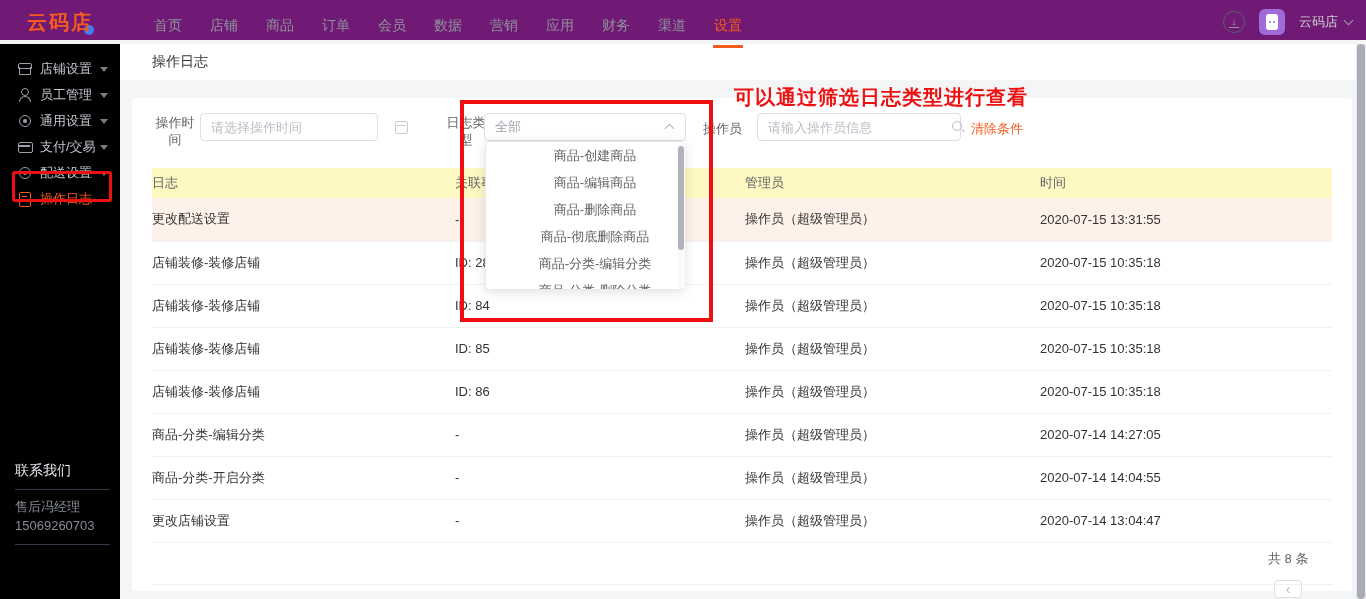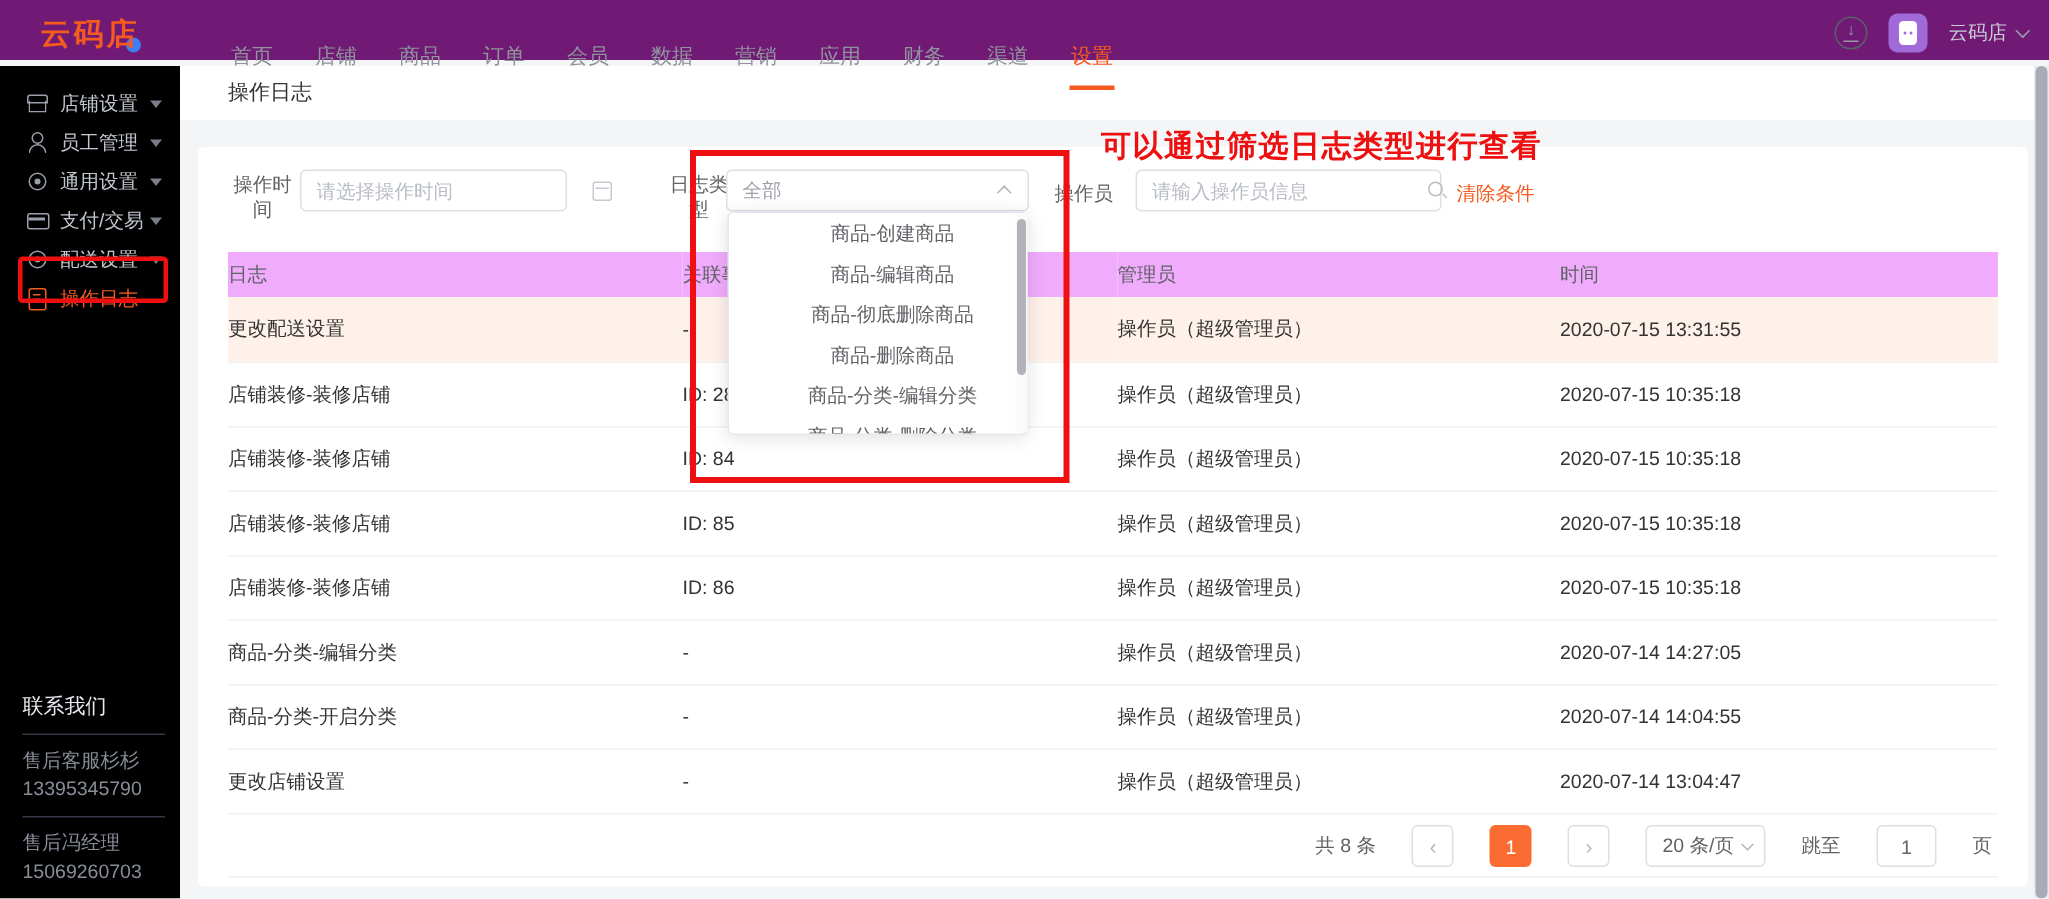--- a/index.html
+++ b/index.html
@@ -13,21 +13,21 @@
   *{margin:0;padding:0;box-sizing:border-box;}
   html,body{width:1366px;height:599px;overflow:hidden;}
   body{font-family:"Liberation Sans","DejaVu Sans",sans-serif;font-size:13px;color:#333;background:#f4f5f7;position:relative;}
   #app{position:absolute;inset:0;width:1366px;height:599px;}
 
   
   .topnav{position:absolute;left:0;top:0;width:1366px;height:40px;background:#701a75;z-index:20;}
   .logo{position:absolute;left:0;top:0;width:120px;height:44px;display:flex;align-items:center;justify-content:center;}
   .logo-text{color:var(--accent);font-size:20px;font-weight:bold;letter-spacing:2px;position:relative;z-index:1;}
   .logo-dot{position:absolute;right:26px;bottom:9px;width:10px;height:10px;border-radius:50%;background:var(--logo-dot);z-index:0;}
-  .top-nav-list{position:absolute;left:140px;top:16px;height:44px;display:flex;align-items:center;list-style:none;}
+  .top-nav-list{position:absolute;left:140px;top:4px;height:44px;display:flex;align-items:center;list-style:none;}
   .top-nav-list li{position:relative;height:44px;display:flex;align-items:center;padding:0 14px;color:#8f939c;font-size:14px;cursor:pointer;}
   .top-nav-list li.active{color:var(--accent);}
   .top-nav-list li.active::after{content:'';position:absolute;left:50%;transform:translateX(-50%);bottom:0;width:30px;height:3px;background:var(--accent);}
   .nav-right{position:absolute;right:14px;top:0;height:44px;display:flex;align-items:center;gap:14px;}
   .dl-icon{width:22px;height:22px;border:1px solid #5a5f6b;border-radius:50%;position:relative;cursor:pointer;}
   .dl-icon::before{content:'↓';position:absolute;left:50%;top:45%;transform:translate(-50%,-50%);color:#959aa4;font-size:11px;line-height:1;}
   .dl-icon::after{content:'';position:absolute;left:5px;right:5px;bottom:4px;height:1px;background:#959aa4;}
   .avatar{width:26px;height:26px;border-radius:6px;background:var(--avatar);position:relative;cursor:pointer;}
   .avatar::before{content:'';position:absolute;left:7px;top:5px;width:12px;height:16px;border-radius:3px;background:#fff;}
   .avatar::after{content:'';position:absolute;left:10px;top:12px;width:2px;height:2px;background:var(--avatar);box-shadow:4px 0 0 var(--avatar);border-radius:50%;}
@@ -76,29 +76,29 @@
   .cal-icon{width:13px;height:13px;border:1px solid #c6cad1;border-radius:2px;margin-right:9px;position:relative;flex:none;}
   .cal-icon::before{content:'';position:absolute;left:1px;right:1px;top:3px;height:1px;background:#c6cad1;}
   .search-icon{width:13px;height:13px;margin-right:9px;position:relative;flex:none;}
   .search-icon::before{content:'';position:absolute;left:0;top:0;width:8px;height:8px;border:1.4px solid #b8bcc2;border-radius:50%;}
   .search-icon::after{content:'';position:absolute;left:9px;top:9px;width:4px;height:1.4px;background:#b8bcc2;transform:rotate(45deg);}
   .chev-up{display:inline-block;width:7px;height:7px;border-right:1.3px solid #b0b3ba;border-bottom:1.3px solid #b0b3ba;transform:rotate(-135deg);margin:3px 12px 0 0;}
   .clear-link{position:absolute;left:839px;top:22px;color:var(--accent);cursor:pointer;}
 
   
   .log-table{position:absolute;left:20px;top:70px;width:1180px;border-collapse:collapse;table-layout:fixed;}
-  .log-table th{height:30px;background:#f0abfc;color:#606266;font-weight:normal;text-align:left;font-size:13px;}
+  .log-table th{height:30px;background:#fef9c3;color:#606266;font-weight:normal;text-align:left;font-size:13px;}
   .log-table td{height:43px;border-bottom:1px solid #f1f1f1;color:#333;font-size:13px;}
   .log-table th:nth-child(1),.log-table td:nth-child(1){width:303px;}
   .log-table th:nth-child(2),.log-table td:nth-child(2){width:290px;}
   .log-table th:nth-child(3),.log-table td:nth-child(3){width:295px;}
   .log-table tr.hl td{background:var(--highlight-row);}
 
   
-  .pagination{position:absolute;right:24px;top:452px;height:28px;display:flex;align-items:center;gap:24px;color:#606266;}
+  .pagination{position:absolute;right:24px;top:452px;height:28px;display:flex;align-items:center;gap:12px;color:#606266;flex-direction:column;}
   .pg-btn{width:28px;height:28px;border:1px solid #dcdfe6;border-radius:4px;background:#fff;display:flex;align-items:center;justify-content:center;color:#b4b7bd;font-size:14px;cursor:pointer;}
   .pg-cur{width:28px;height:28px;border-radius:4px;background:var(--pager);color:#fff;display:flex;align-items:center;justify-content:center;cursor:pointer;}
   .pg-size{height:28px;border:1px solid #dcdfe6;border-radius:4px;display:flex;align-items:center;padding:0 8px 0 10px;gap:6px;cursor:pointer;color:#606266;}
   .chev-dn{display:inline-block;width:6px;height:6px;border-right:1.3px solid #b0b3ba;border-bottom:1.3px solid #b0b3ba;transform:rotate(45deg);margin-top:-3px;}
   .jump-input{width:40px;height:28px;border:1px solid #dcdfe6;border-radius:4px;text-align:center;font-size:13px;font-family:inherit;color:#606266;outline:none;}
   .panel-bottom-line{position:absolute;left:20px;right:20px;top:486px;border-top:1px solid #f0f0f0;}
 
   
   .dropdown{position:absolute;left:485px;top:141px;width:200px;height:149px;background:#fff;border:1px solid #e4e7ed;border-radius:4px;box-shadow:0 2px 12px rgba(0,0,0,.12);z-index:8;overflow:hidden;list-style:none;text-align:center;}
   .dropdown li{height:27px;line-height:27px;padding-left:20px;color:#606266;font-size:13px;cursor:pointer;white-space:nowrap;}
@@ -201,24 +201,20 @@
         <li class="active">
           <span class="s-icon icon-log"></span>
           <span class="s-label">操作日志</span>
 
         </li>
       </ul>
     <div class="contact">
       <div class="contact-title">联系我们</div>
       <div>
 
-      <div class="contact-entry">
-            <div class="c-name">售后客服杉杉</div>
-            <div class="c-phone">13395345790</div>
-          </div>
           <div class="contact-entry">
             <div class="c-name">售后冯经理</div>
             <div class="c-phone">15069260703</div>
           </div>
         </div>
     </div>
   </div>
 
   <div class="title-strip">
     <span>操作日志</span>
@@ -320,22 +316,22 @@
       <input class="jump-input" value="1" style="">
       <span>页</span>
     </div>
     <div class="panel-bottom-line"></div>
   </div>
 
   <ul class="dropdown">
 
   <li>商品-创建商品</li>
       <li>商品-编辑商品</li>
+      <li>商品-删除商品</li>
       <li>商品-彻底删除商品</li>
-      <li>商品-删除商品</li>
       <li>商品-分类-编辑分类</li>
       <li>商品-分类-删除分类</li>
     </ul>
   <div class="dd-track" style="left:677px;top:142px;height:146px;bottom:auto;"></div>
   <div class="dd-thumb" style="left:678px;top:146px;"></div>
 
   <div class="rect-sidebar"></div>
   <div class="rect-dropdown"></div>
   <div class="annotation-text">可以通过筛选日志类型进行查看</div>
 

